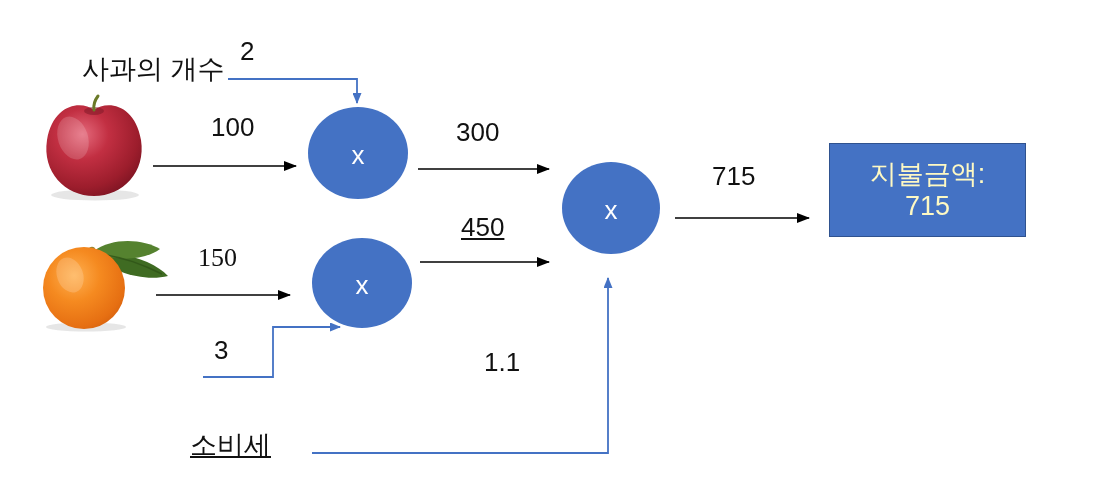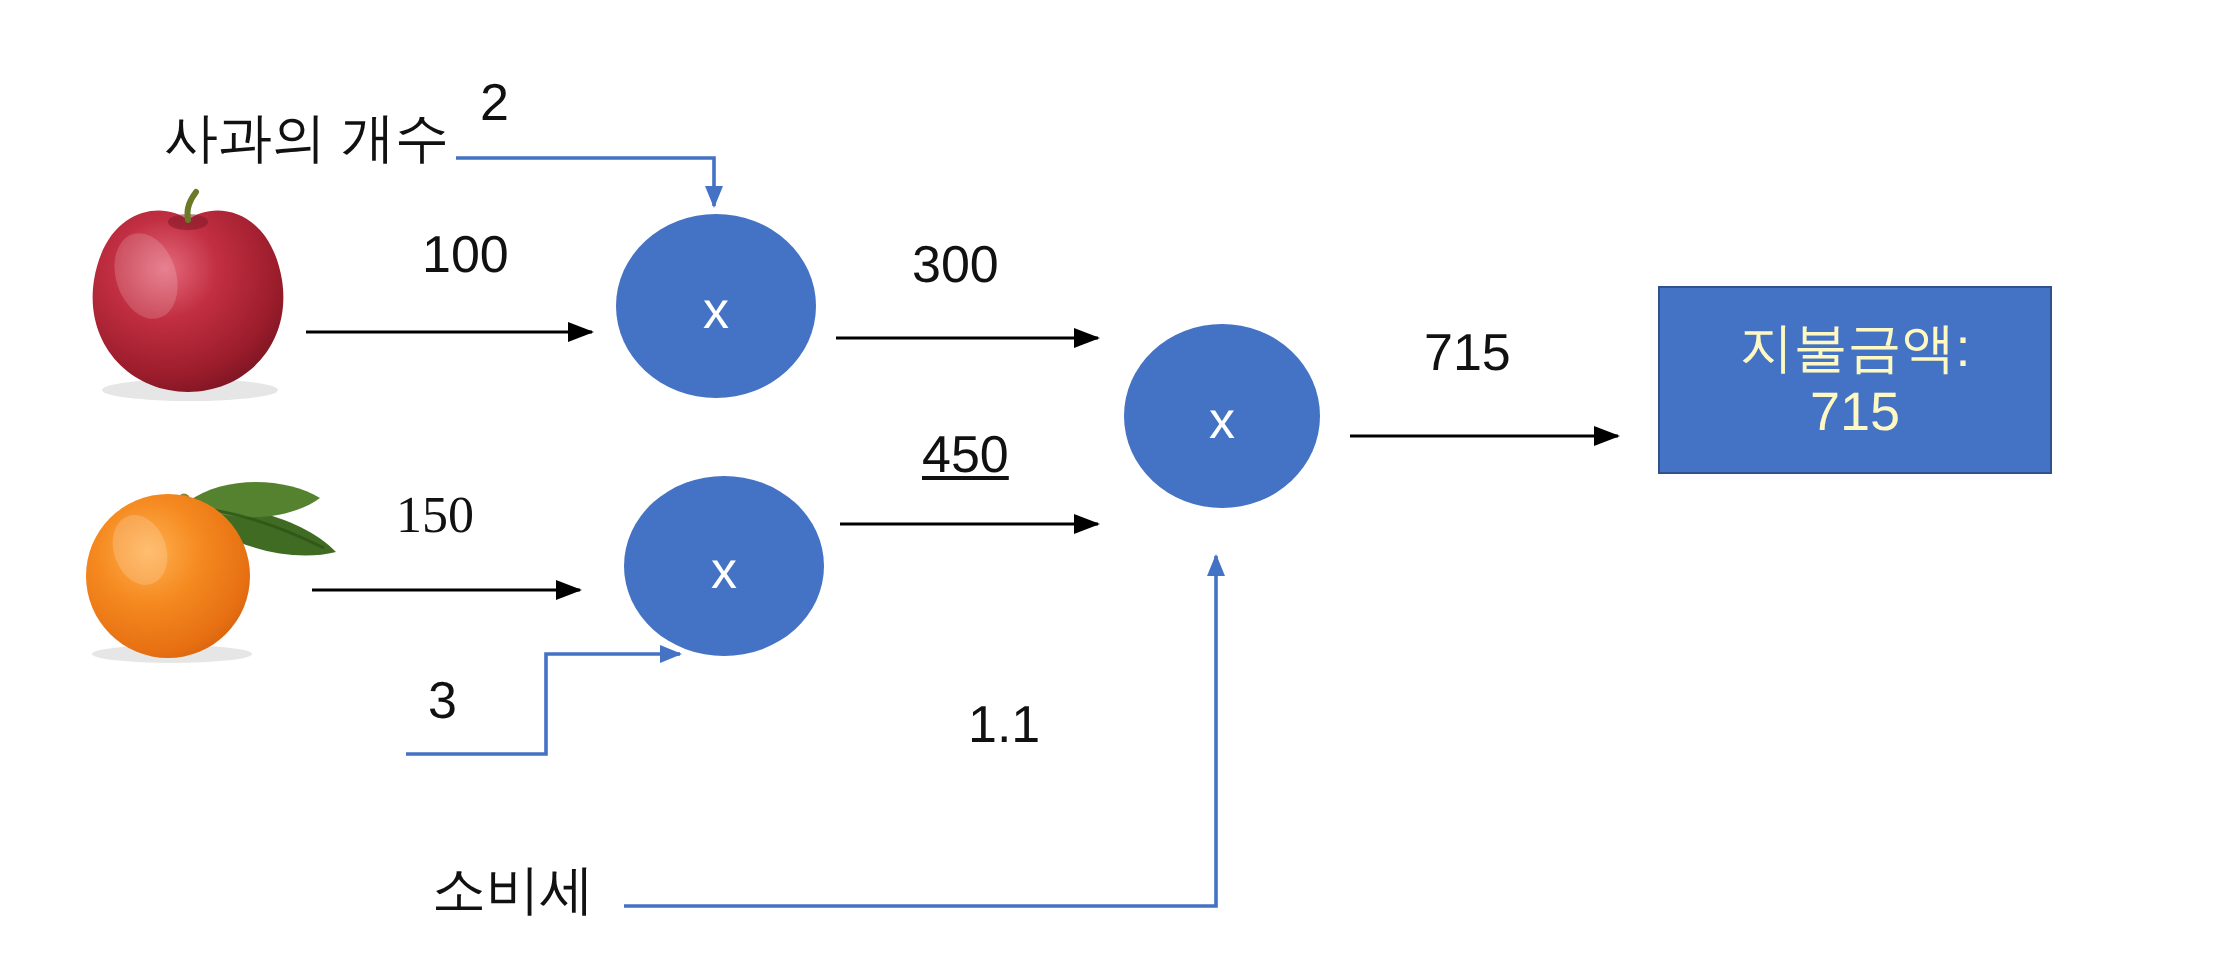--- a/index.html
+++ b/index.html
@@ -88,21 +88,21 @@
       <ellipse cx="362" cy="283" rx="50" ry="45" fill="#4472c4"></ellipse>
       <text class="node-x" x="362" y="285">x</text>
     </g>
     <g>
       <ellipse cx="611" cy="208" rx="49" ry="46" fill="#4472c4"></ellipse>
       <text class="node-x" x="611" y="210">x</text>
     </g>
   </svg>
 
   <div class="lbl" style="left:82px; top:55px;">사과의 개수</div>
-  <div class="lbl" style="left:216px; top:431px;">소비세</div>
+  <div class="lbl" style="left:190px; top:431px;text-decoration:underline;">소비세</div>
 
   <div class="lbl num" style="left:240px; top:38px;">2</div>
   <div class="lbl num" style="left:211px; top:114px;">100</div>
   <div class="lbl num" style="left:456px; top:119px;">300</div>
   <div class="lbl num" style="left:198px; top:244px;font-family:Liberation Serif, serif;">150</div>
   <div class="lbl num" style="left:214px; top:337px;">3</div>
   <div class="lbl num" style="left:461px; top:214px;text-decoration:underline;">450</div>
   <div class="lbl num" style="left:440px; top:349px;margin-left:44px;">1.1</div>
   <div class="lbl num" style="left:712px; top:163px;">715</div>
 

